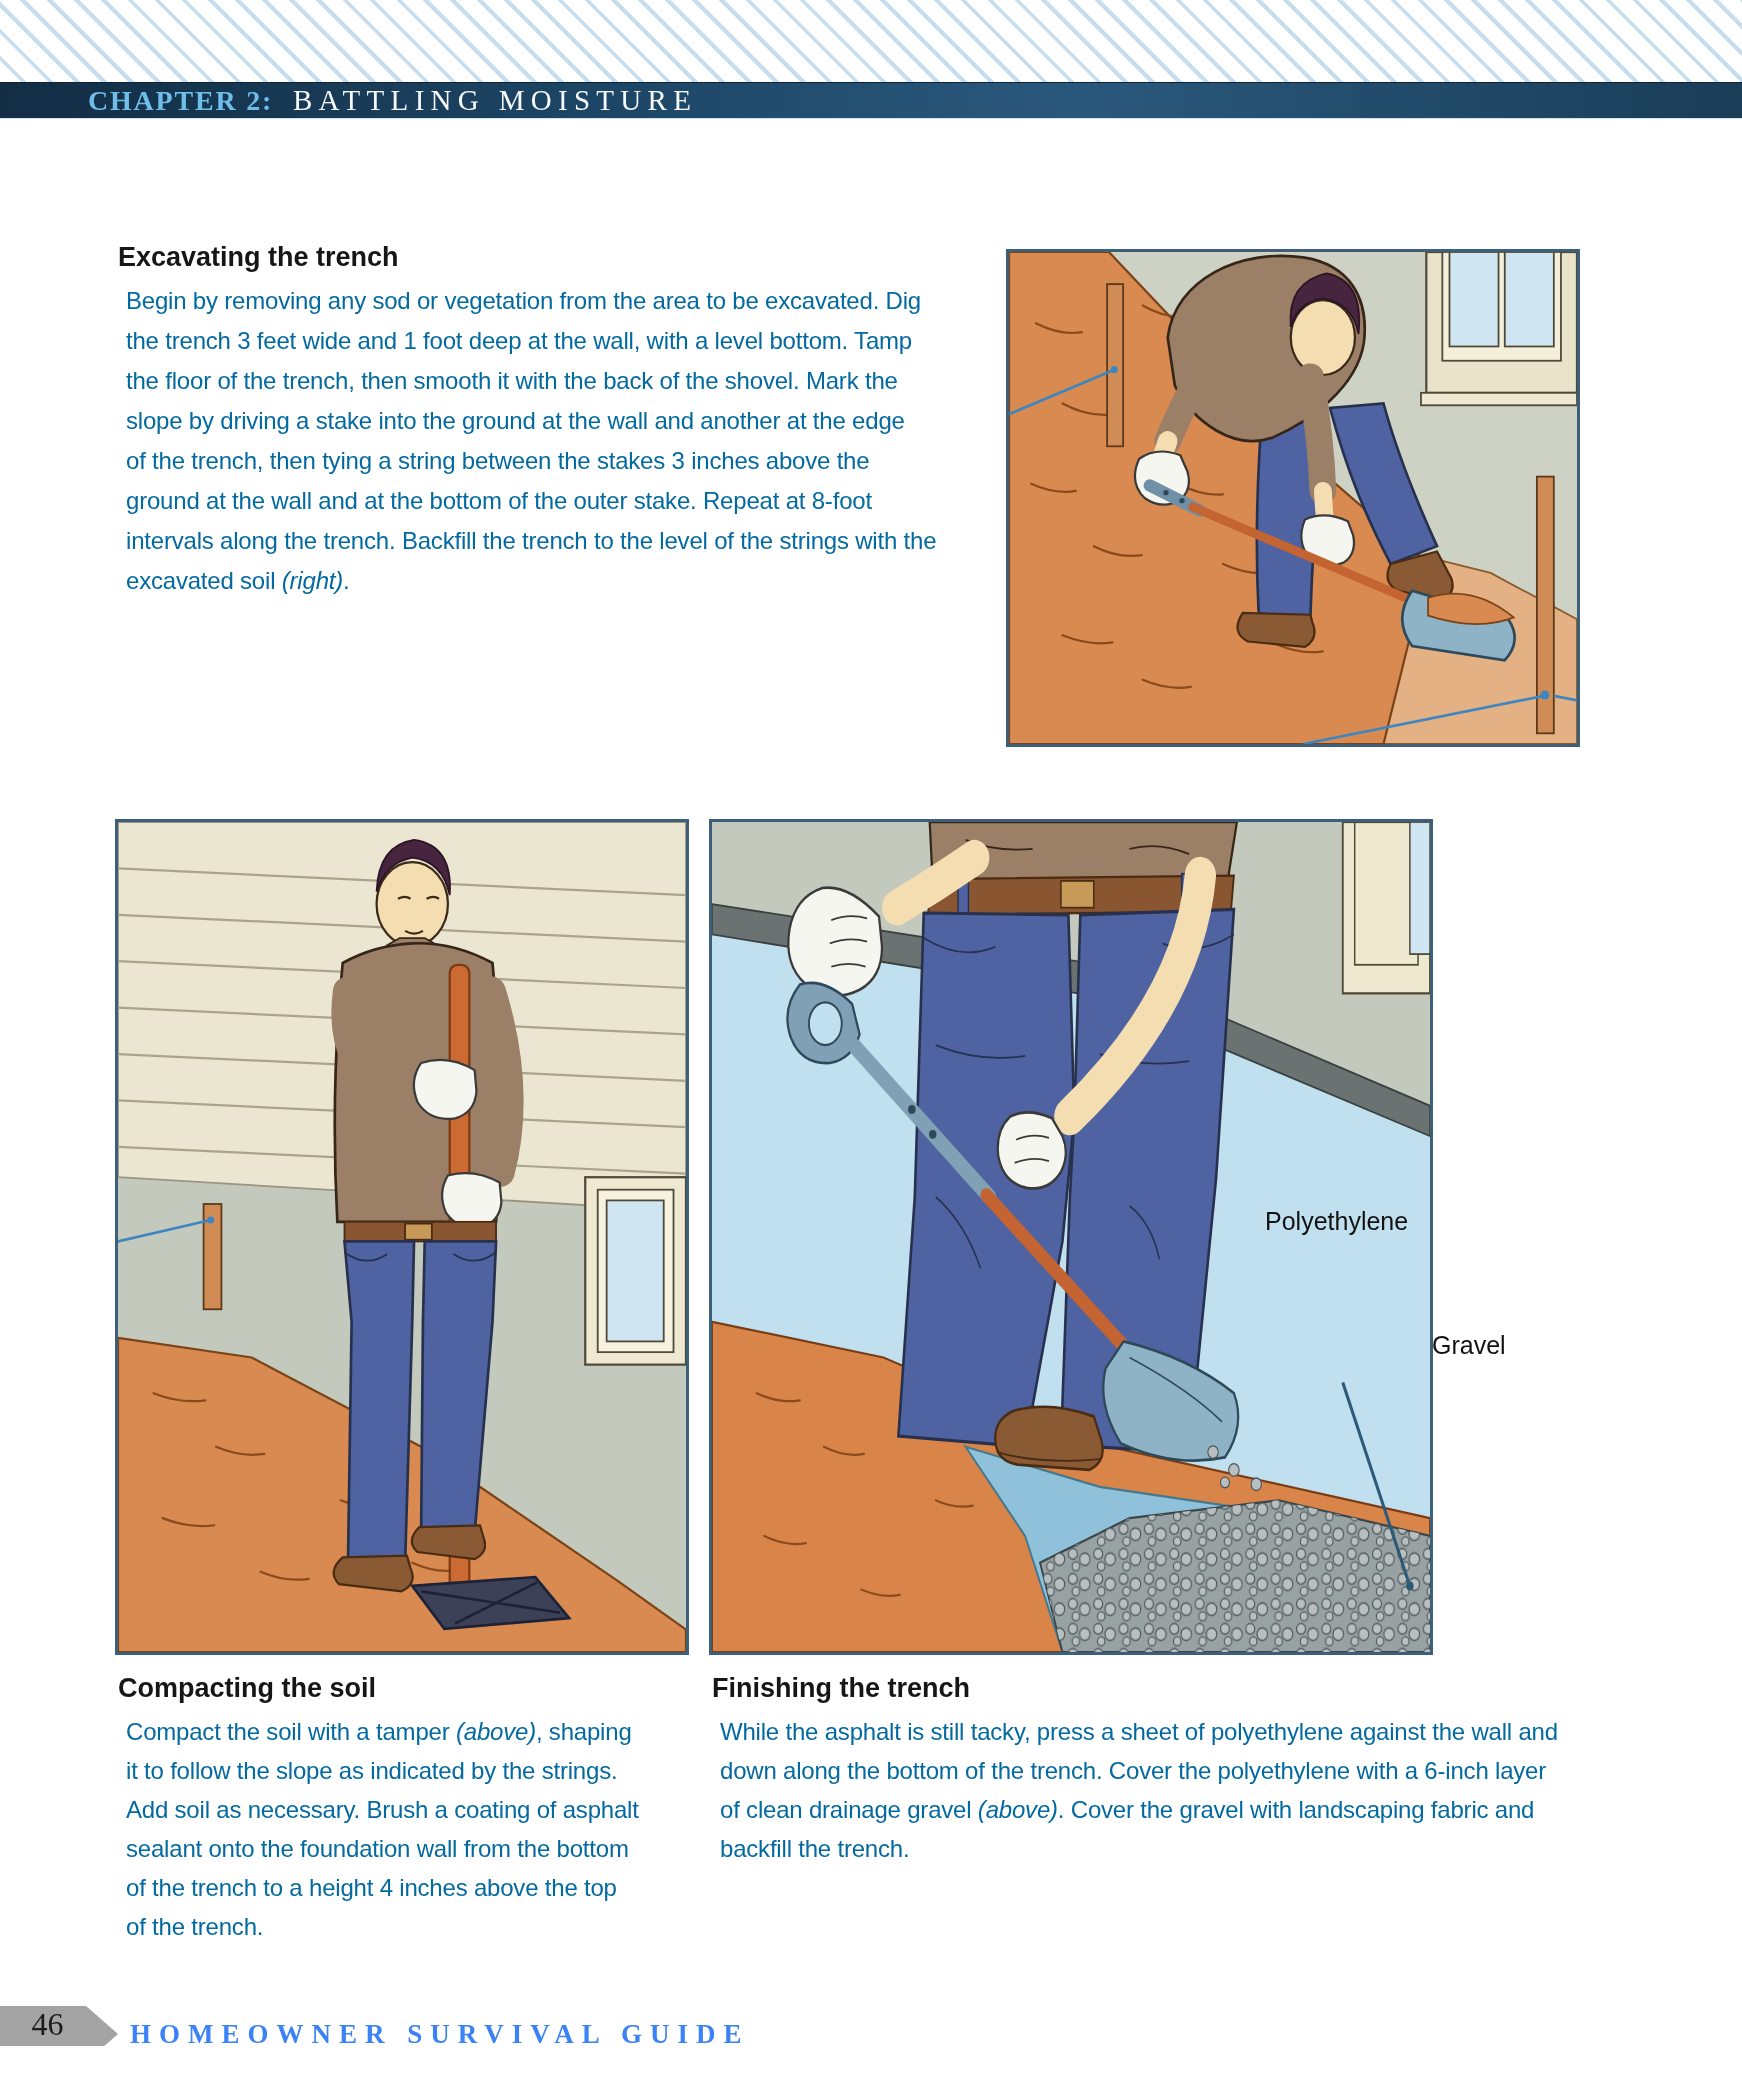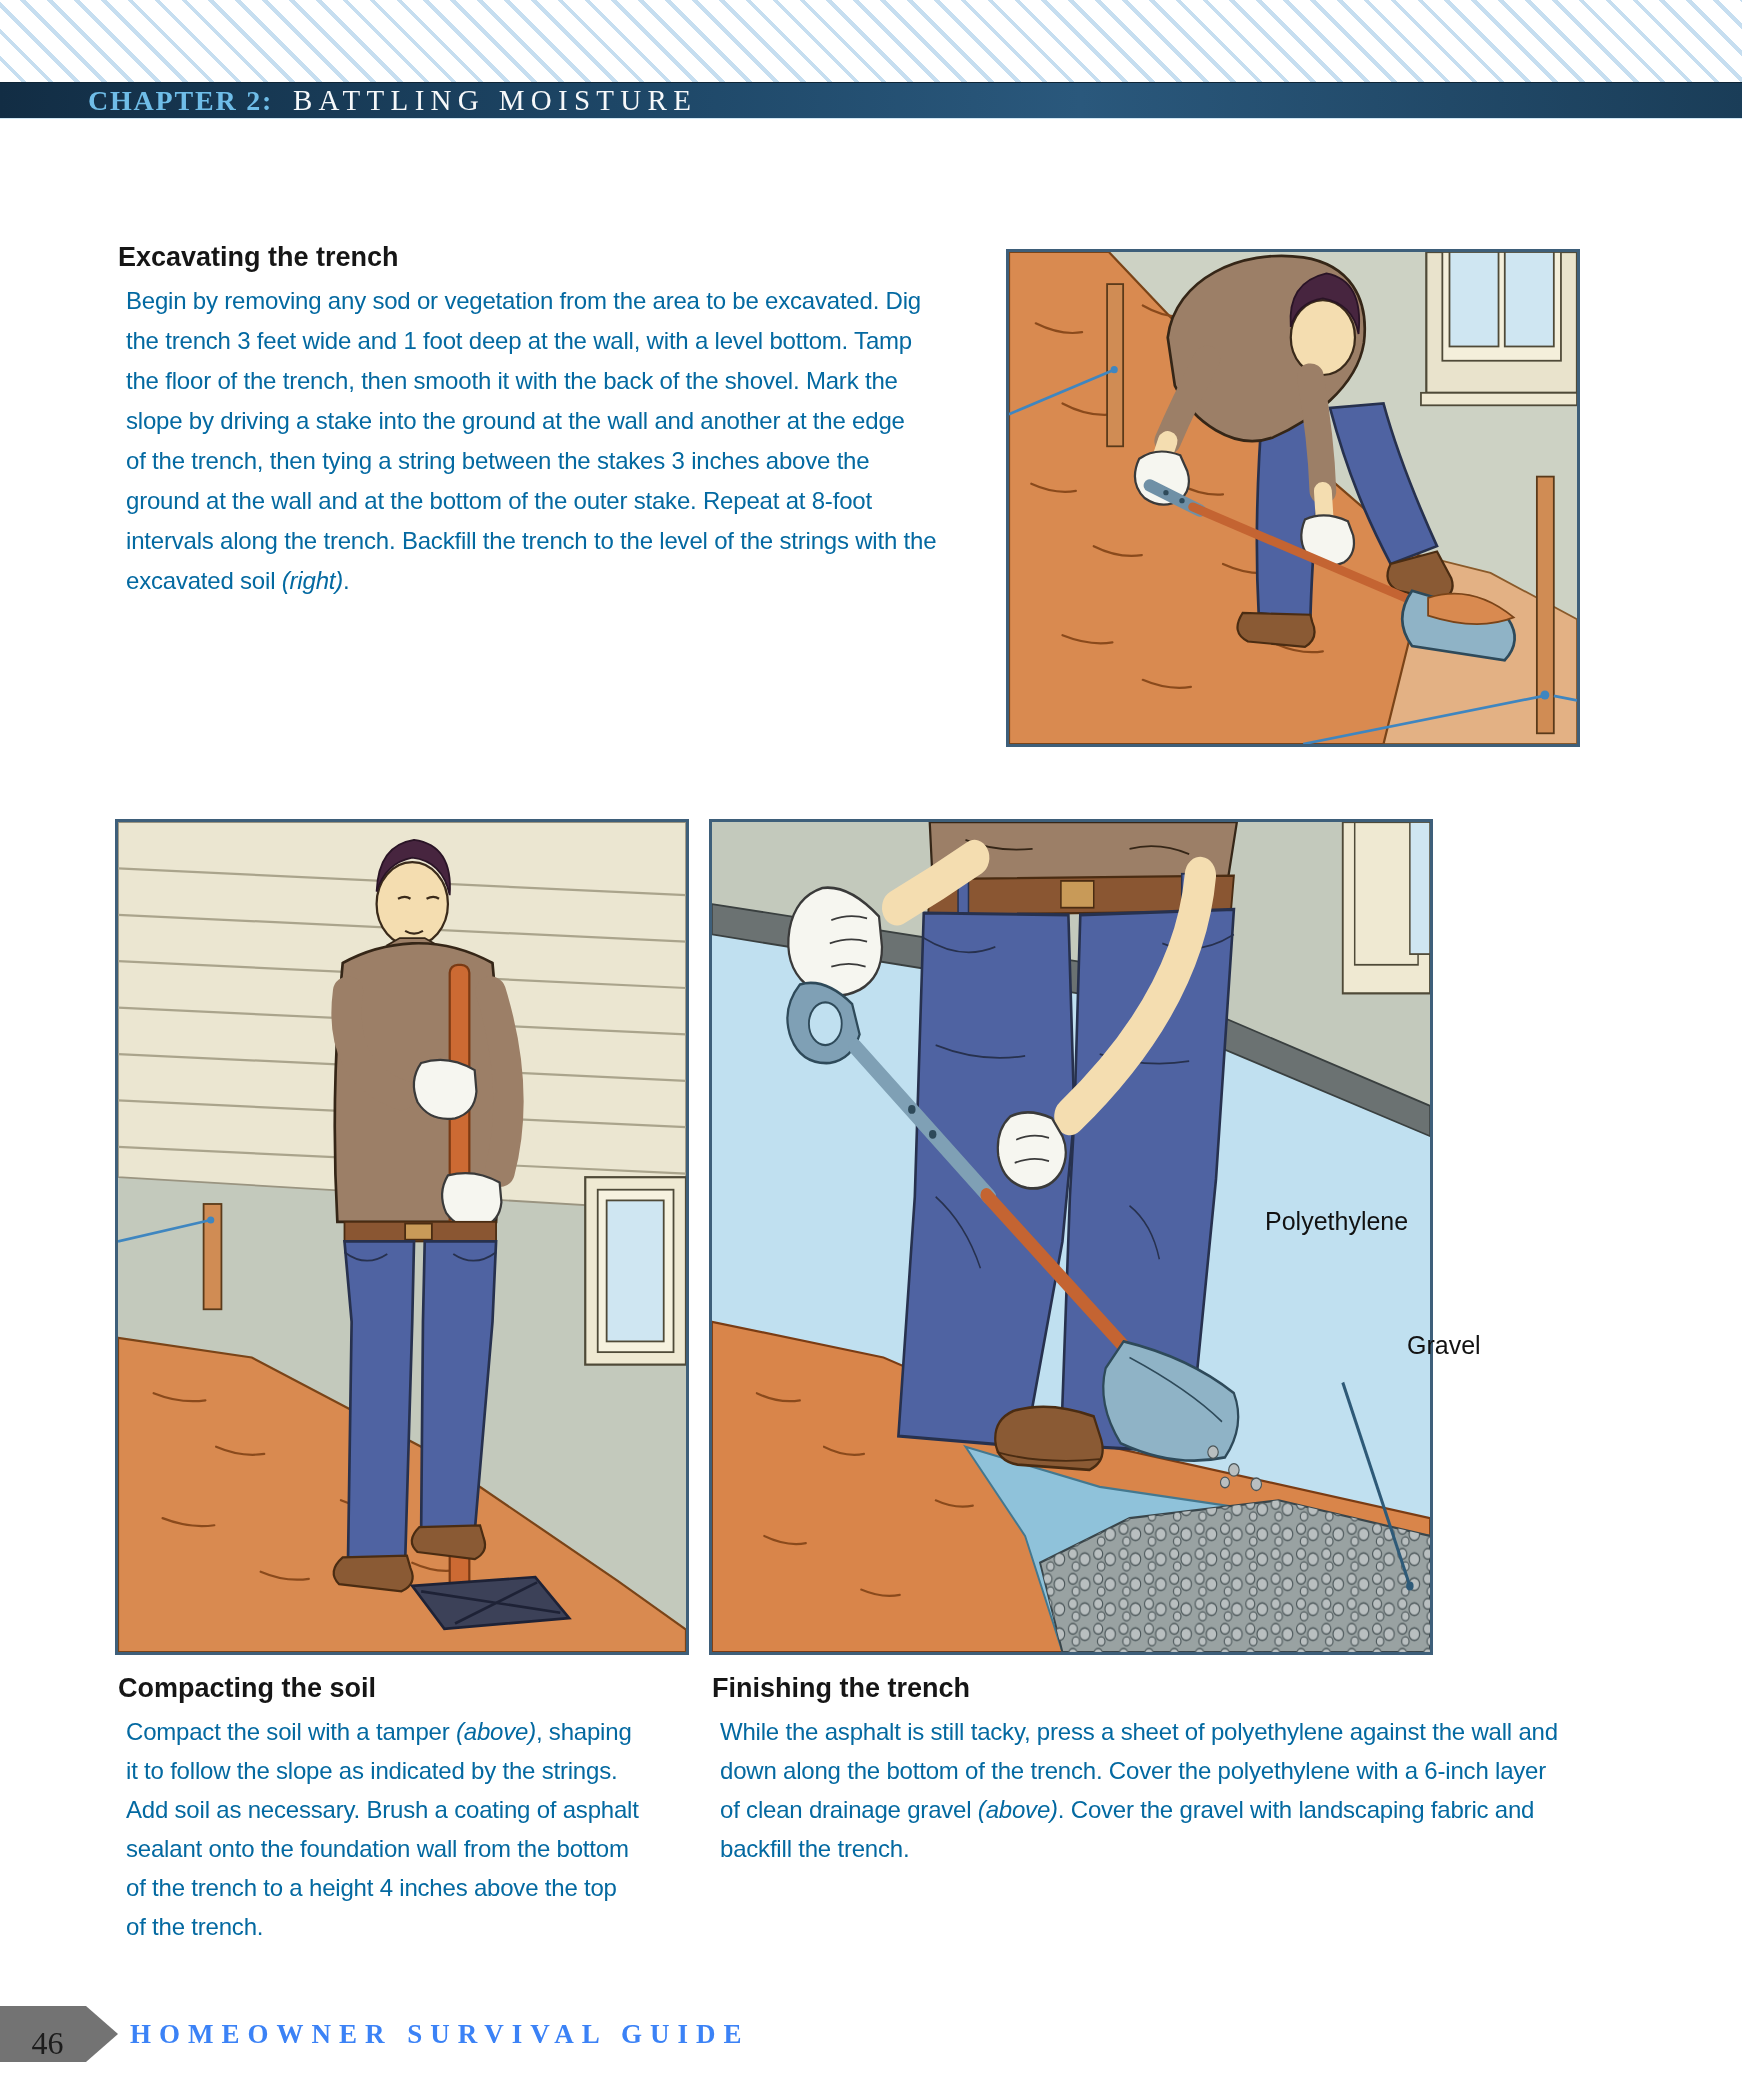--- a/index.html
+++ b/index.html
@@ -27,25 +27,25 @@
   #caption-compacting{position:absolute;left:118px;top:1673px;width:591px;}
   #caption-finishing{position:absolute;left:712px;top:1673px;width:1021px;}
   
   .illo{position:absolute;border:3.6px solid #3e5f7a;box-sizing:border-box;background:#cdd2c4;}
   #illo-excavating{left:1006px;top:249px;width:574px;height:498px;}
   #illo-compacting{left:115px;top:819px;width:574px;height:836px;}
   #illo-finishing{left:709px;top:819px;width:724px;height:836px;}
   .illo svg{display:block;width:100%;height:100%;}
   .illo-label{position:absolute;font-size:25px;color:#121212;white-space:nowrap;}
   #label-polyethylene{left:553px;top:385px;}
-  #label-gravel{left:695px;top:509px;}
-  
-  .page-num-arrow{position:absolute;left:0;top:2006px;width:118px;height:56px;background:#737373;
+  #label-gravel{left:720px;top:509px;}
+  
+  .page-num-arrow{position:absolute;left:0;top:2006px;width:118px;height:40px;background:#a3a3a3;
      clip-path:polygon(0 0,86px 0,118px 28px,86px 56px,0 56px);
-     display:flex;align-items:flex-end;justify-content:center;padding-right:23px;box-sizing:border-box;
+     display:flex;align-items:flex-start;justify-content:center;padding-right:23px;box-sizing:border-box;
      font-family:"Liberation Serif",serif;font-size:32px;color:#1c1c1c;}
   .book-title{position:absolute;left:130px;top:2006px;height:56px;line-height:56px;
      font-family:"Liberation Serif",serif;font-weight:bold;font-size:27px;
      letter-spacing:8px;color:#3b82f6;}
 </style>
 </head>
 <body>
 
 <div id="page">
 

